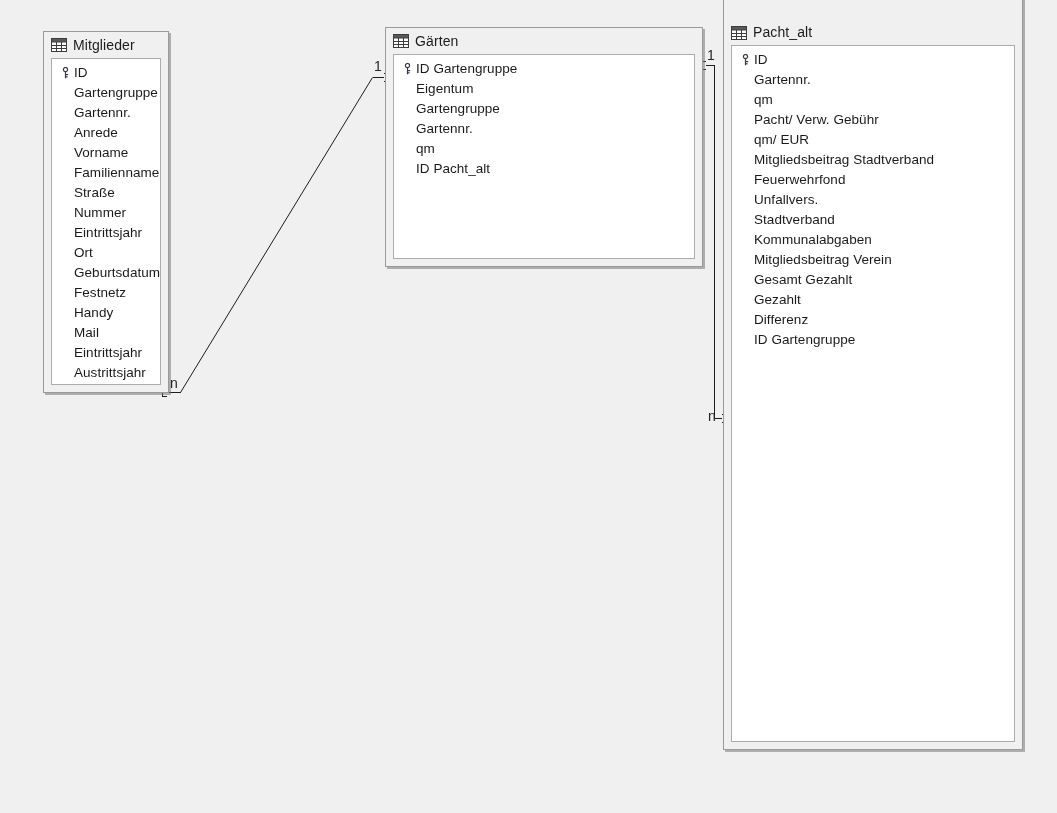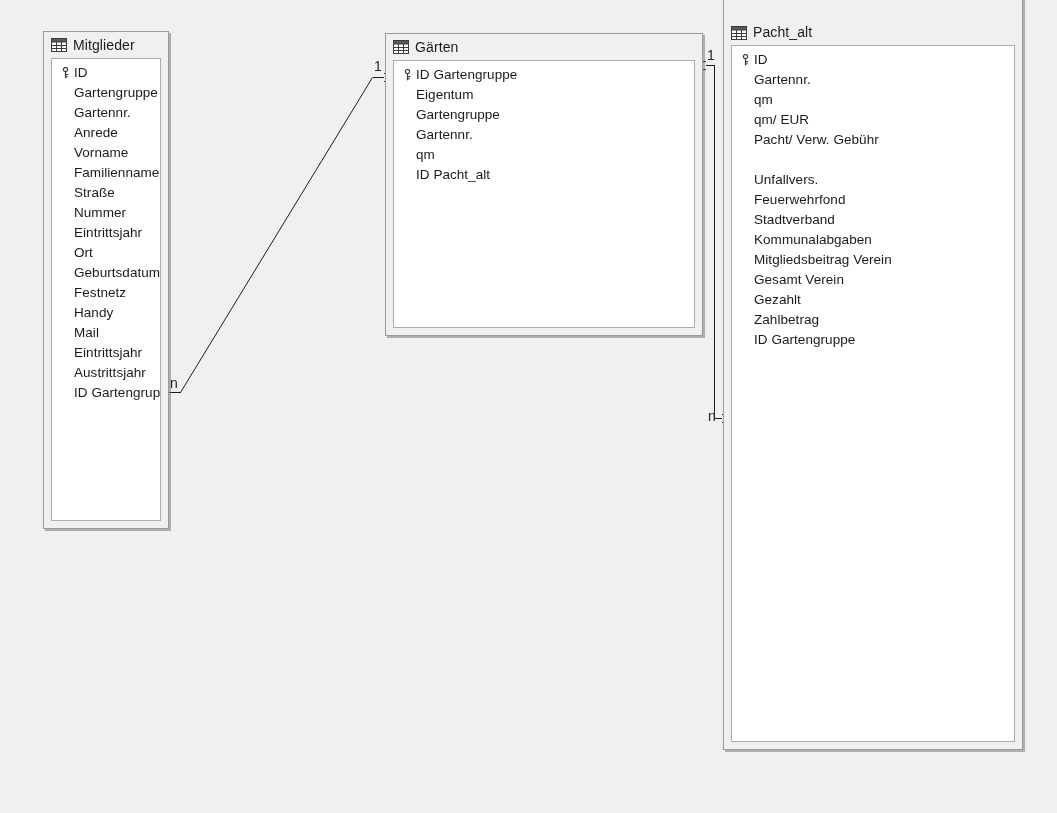--- a/index.html
+++ b/index.html
@@ -98,27 +98,27 @@
     color: #1a1a1a;
     white-space: nowrap;
     letter-spacing: 0.05px;
   }
 
   
   #win-mitglieder {
     left: 43px;
     top: 31px;
     width: 126px;
-    height: 498px;
+    height: 362px;
   }
   #win-gaerten {
     left: 385px;
-    top: 33px;
+    top: 27px;
     width: 318px;
-    height: 303px;
+    height: 240px;
   }
   #win-pacht {
     left: 723px;
     top: -4px;
     width: 300px;
     height: 754px;
   }
 
   
   #relations {
@@ -352,60 +352,61 @@
       <div class="field-row">
         <span class="key-slot"></span>
         <span class="field-name">Gartennr.</span>
       </div>
       <div class="field-row">
         <span class="key-slot"></span>
         <span class="field-name">qm</span>
       </div>
       <div class="field-row">
         <span class="key-slot"></span>
+        <span class="field-name">Pacht/ Verw. Gebühr</span>
+      </div>
+      <div class="field-row">
+        <span class="key-slot"></span>
         <span class="field-name">qm/ EUR</span>
       </div>
       <div class="field-row">
         <span class="key-slot"></span>
-        <span class="field-name">Pacht/ Verw. Gebühr</span>
-      </div>
-      <div class="field-row">
-        <span class="key-slot"></span>
+        <span class="field-name">Mitgliedsbeitrag Stadtverband</span>
+      </div>
+      <div class="field-row">
+        <span class="key-slot"></span>
+        <span class="field-name">Feuerwehrfond</span>
       </div>
       <div class="field-row">
         <span class="key-slot"></span>
         <span class="field-name">Unfallvers.</span>
       </div>
       <div class="field-row">
         <span class="key-slot"></span>
-        <span class="field-name">Feuerwehrfond</span>
-      </div>
-      <div class="field-row">
-        <span class="key-slot"></span>
         <span class="field-name">Stadtverband</span>
       </div>
       <div class="field-row">
         <span class="key-slot"></span>
         <span class="field-name">Kommunalabgaben</span>
       </div>
       <div class="field-row">
         <span class="key-slot"></span>
         <span class="field-name">Mitgliedsbeitrag Verein</span>
       </div>
       <div class="field-row">
         <span class="key-slot"></span>
-        <span class="field-name">Gesamt Verein</span>
+        <span class="field-name">Gesamt Gezahlt</span>
       </div>
       <div class="field-row">
         <span class="key-slot"></span>
         <span class="field-name">Gezahlt</span>
       </div>
       <div class="field-row">
         <span class="key-slot"></span>
-        <span class="field-name">Zahlbetrag</span>
+        <span class="field-name">Differenz</span>
       </div>
       <div class="field-row">
         <span class="key-slot"></span>
         <span class="field-name">ID Gartengruppe</span>
       </div>
     </div>
   </div>
 
 </div>
 

